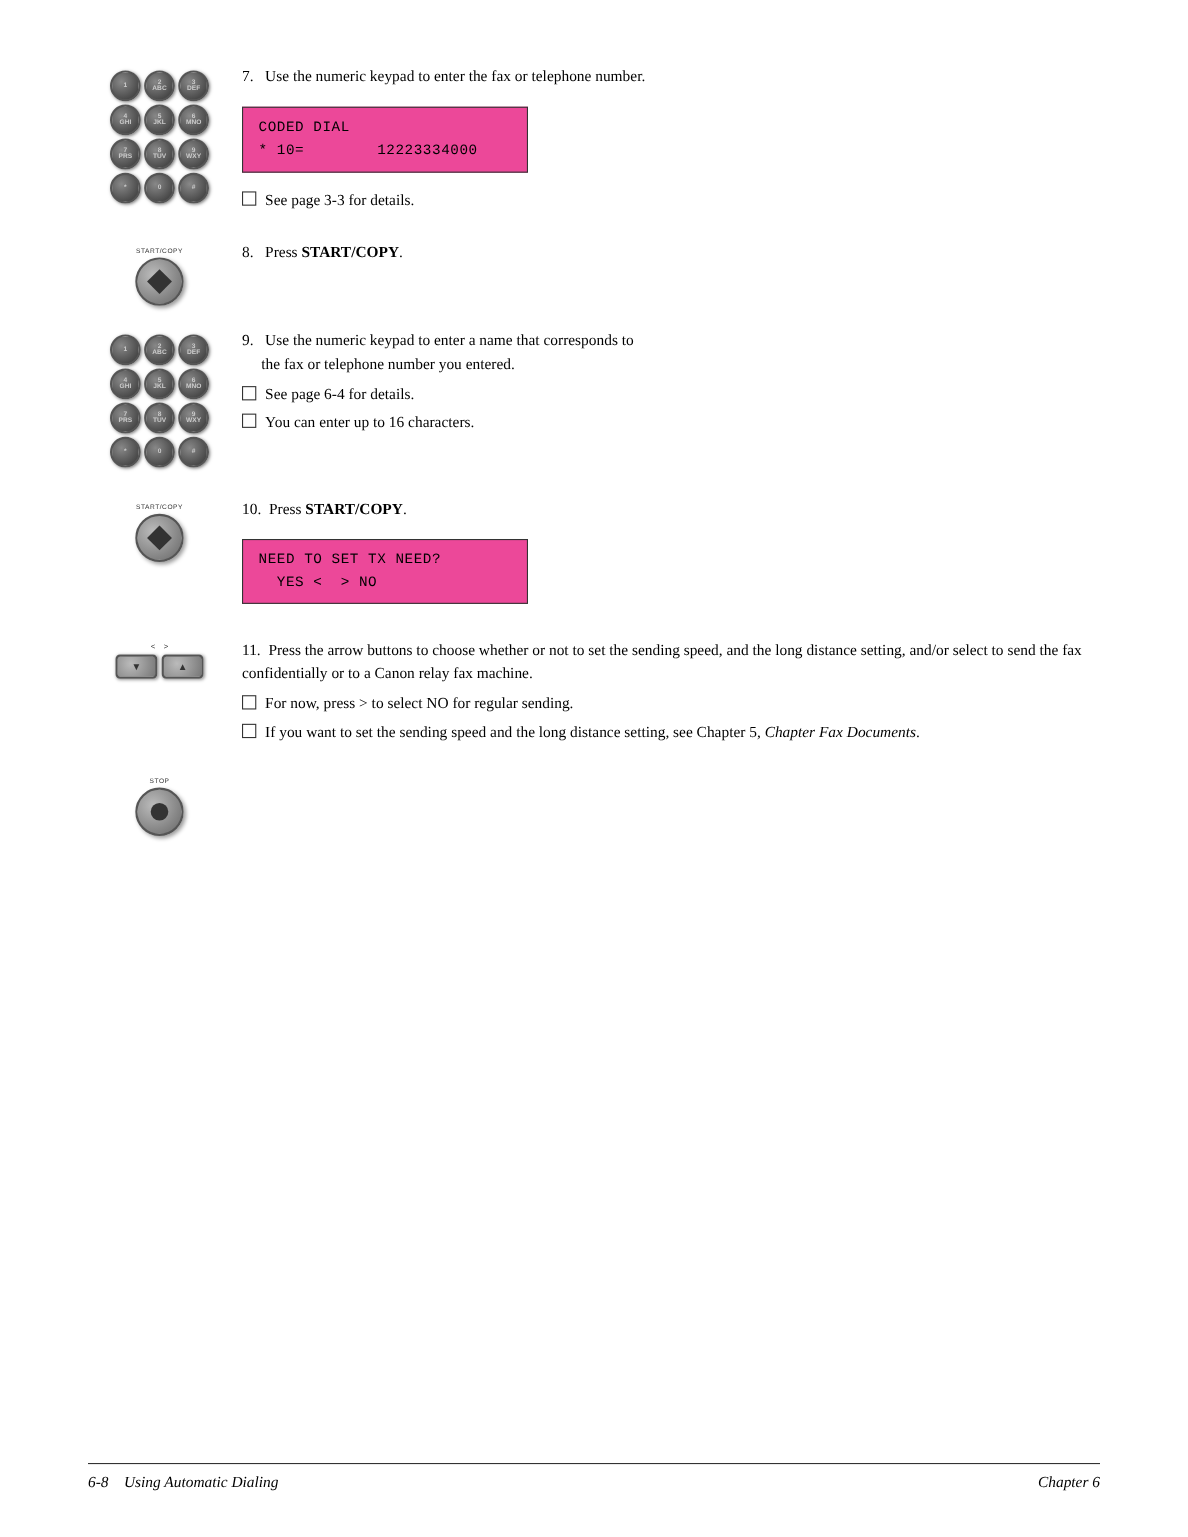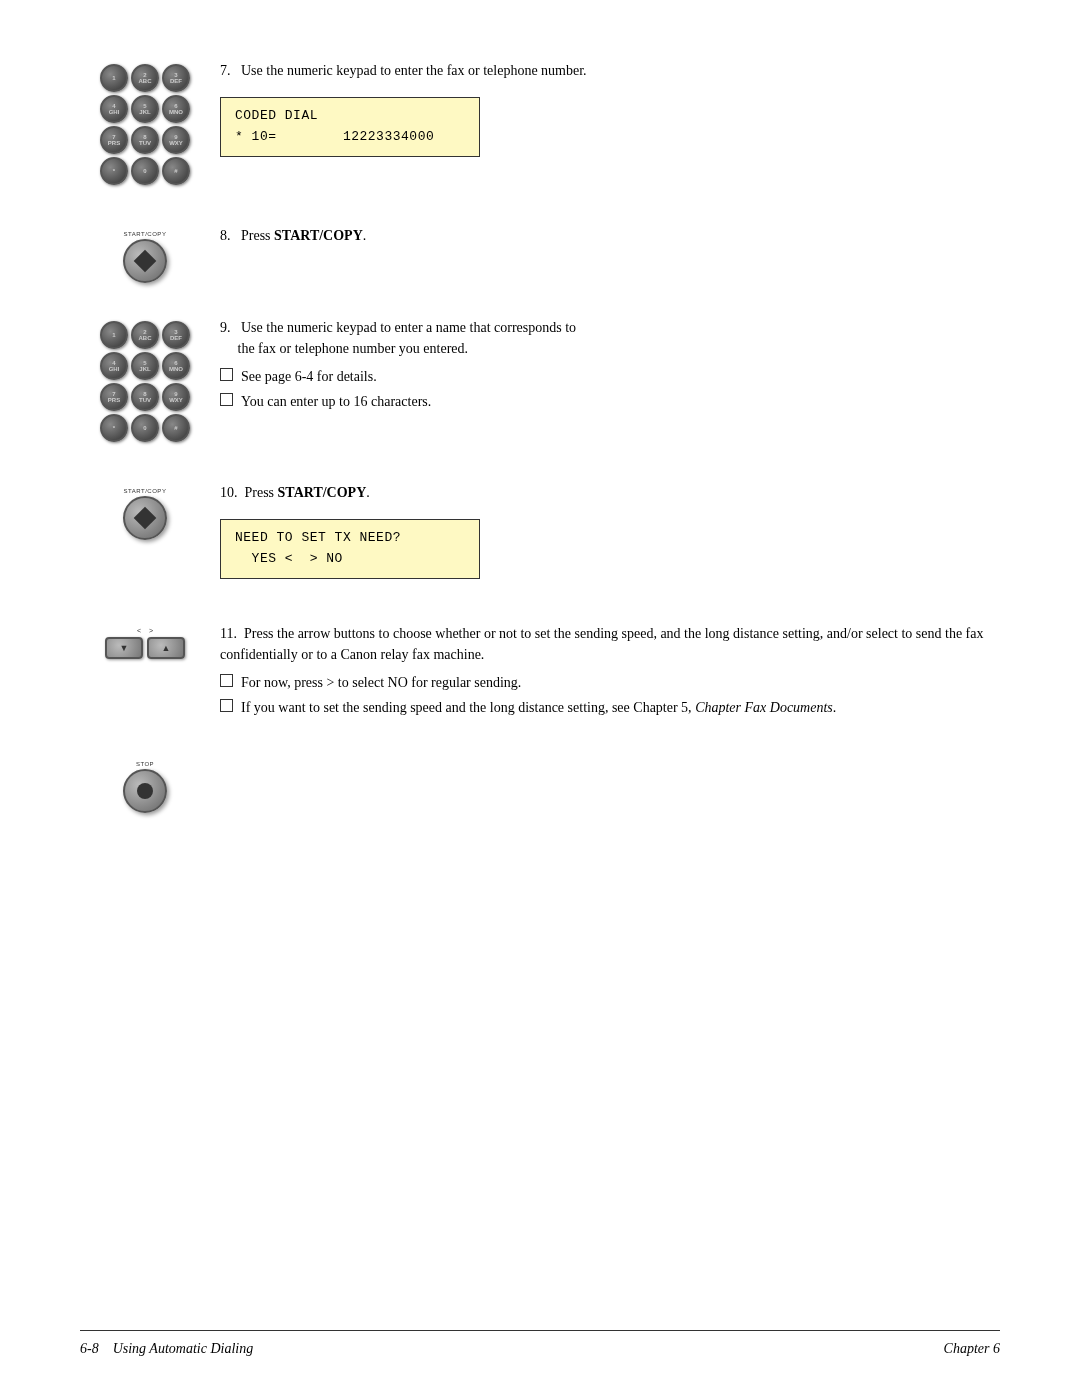--- a/index.html
+++ b/index.html
@@ -17,21 +17,21 @@
     .page {
       width: 1080px;
       min-height: 1397px;
       padding: 60px 80px 80px 80px;
       position: relative;
     }
 
     .content-area {
       display: flex;
       flex-direction: column;
-      gap: 16px;
+      gap: 4px;
     }
 
     .step-row {
       display: flex;
       align-items: flex-start;
       margin-bottom: 18px;
       gap: 0;
     }
 
     .icon-col {
@@ -181,21 +181,21 @@
       background: #333;
       border-radius: 50%;
       display: flex;
       align-items: center;
       justify-content: center;
     }
 
     
     .lcd-display {
       border: 1.5px solid #333;
-      background: #fef9c3;
+      background: #ec4899;
       padding: 8px 14px;
       font-family: 'Courier New', Courier, monospace;
       font-size: 13px;
       margin: 8px 0 10px 0;
       display: inline-block;
       min-width: 260px;
       line-height: 1.6;
     }
 
     .lcd-display .lcd-line {
@@ -313,20 +313,26 @@
         </div>
       </div>
       <div class="text-col">
         <p class="step-main-text">
           <span>7.</span>
           &nbsp;&nbsp;Use the numeric keypad to enter the fax or telephone number.
         </p>
         <div class="lcd-display">
           <span class="lcd-line">CODED DIAL</span>
           <span class="lcd-line">* 10=        12223334000</span>
+        </div>
+        <div class="sub-bullets">
+          <div class="bullet-item">
+            <div class="bullet-checkbox"></div>
+            <span class="bullet-text">See page 3-3 for details.</span>
+          </div>
         </div>
       </div>
     </div>
 
     <div class="step-row">
       <div class="icon-col">
         <div class="start-copy-btn">
           <span class="start-copy-label">START/COPY</span>
           <div class="diamond-btn">
             <div class="diamond-inner"></div>

